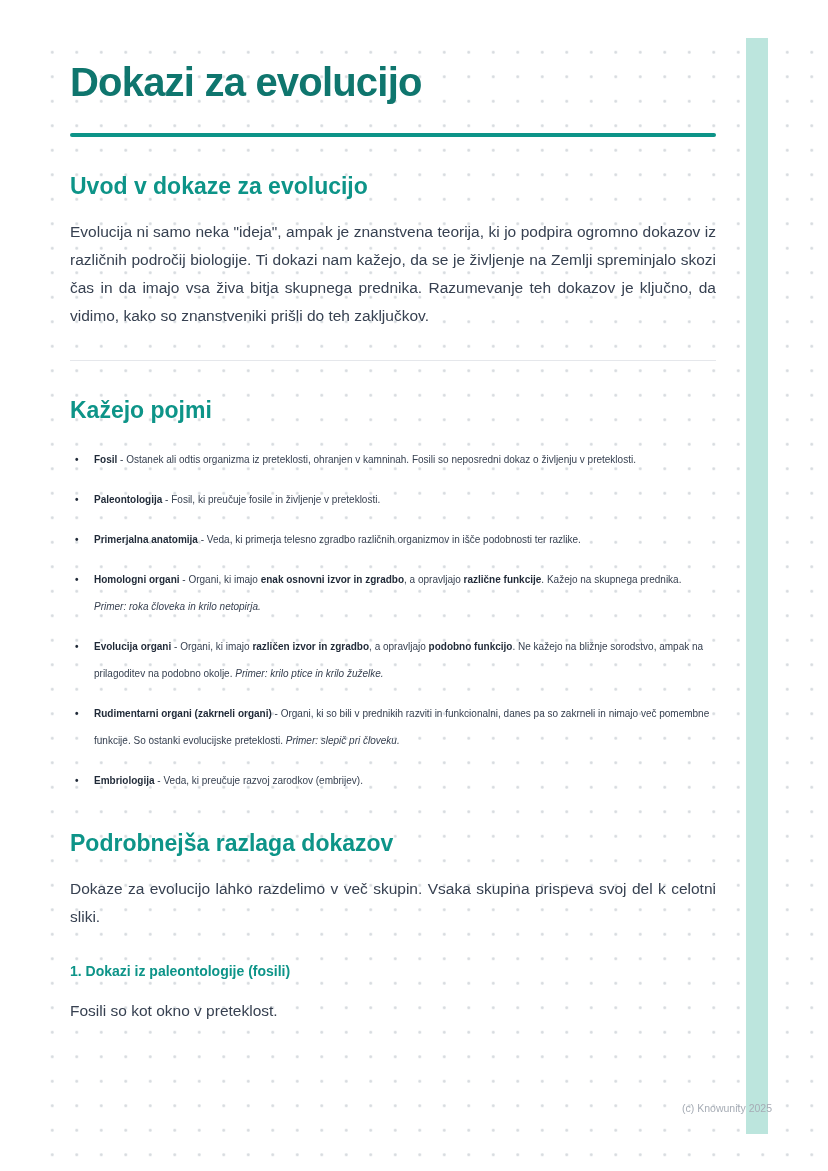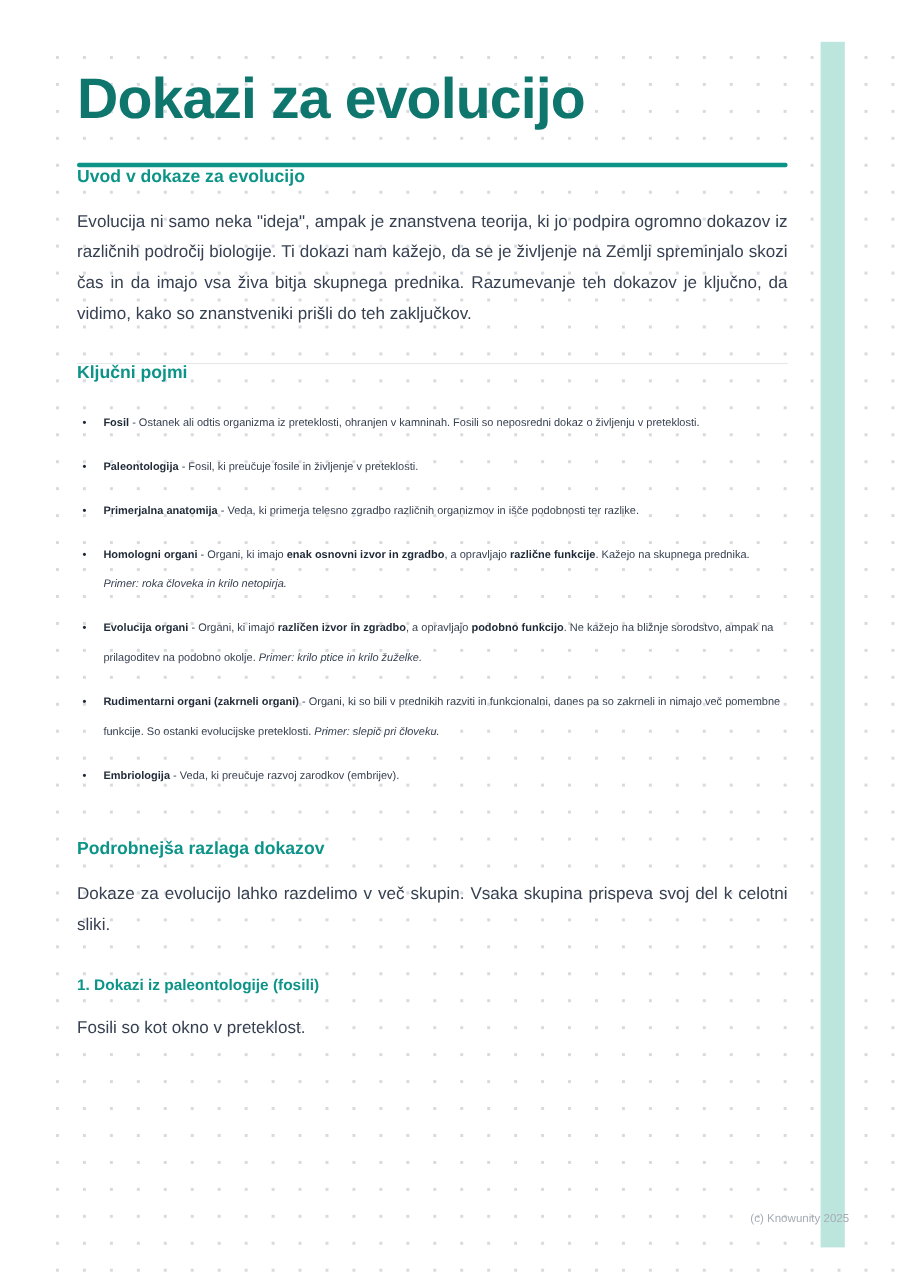--- a/index.html
+++ b/index.html
@@ -24,35 +24,36 @@
     right: 60px;
     width: 22px;
     height: 1096px;
     background: #bce5dd;
   }
   .content {
     position: relative;
     padding: 60px 112px 0 70px;
   }
   h1.page-title {
-    font-size: 52px;
+    font-size: 40px;
     font-weight: bold;
     color: #0f766e;
     letter-spacing: -0.8px;
   }
   .title-rule {
     height: 4px;
     background: #0d9488;
     margin-top: 28px;
     border-radius: 2px;
   }
   h2.section-heading {
-    font-size: 16px;
+    font-size: 23px;
     font-weight: bold;
     color: #0d9488;
+    margin-top: 36px;
   }
   p.para {
     font-size: 15.5px;
     line-height: 28px;
     margin-top: 18px;
     text-align: justify;
     color: #374151;
   }
   p.para-left {
     font-size: 15.5px;
@@ -114,21 +115,21 @@
   <div class="title-rule"></div>
 
   <section>
     <h2 class="section-heading">Uvod v dokaze za evolucijo</h2>
     <p class="para">Evolucija ni samo neka "ideja", ampak je znanstvena teorija, ki jo podpira ogromno dokazov iz različnih področij biologije. Ti dokazi nam kažejo, da se je življenje na Zemlji spreminjalo skozi čas in da imajo vsa živa bitja skupnega prednika. Razumevanje teh dokazov je ključno, da vidimo, kako so znanstveniki prišli do teh zaključkov.</p>
   </section>
 
   <hr class="divider">
 
   <section>
-    <h2 class="section-heading">Ključni pojmi</h2>
+    <h2 class="section-heading">Kažejo pojmi</h2>
     <ul class="term-list">
         <li><span class="bold">Fosil</span><span> - Ostanek ali odtis organizma iz preteklosti, ohranjen v kamninah. Fosili so neposredni dokaz o življenju v preteklosti.</span></li>
         <li><span class="bold">Paleontologija</span><span> - Fosil, ki preučuje fosile in življenje v preteklosti.</span></li>
         <li><span class="bold">Primerjalna anatomija</span><span> - Veda, ki primerja telesno zgradbo različnih organizmov in išče podobnosti ter razlike.</span></li>
         <li><span class="bold">Homologni organi</span><span> - Organi, ki imajo </span><span class="bold">enak osnovni izvor in zgradbo</span><span>, a opravljajo </span><span class="bold">različne funkcije</span><span>. Kažejo na skupnega prednika. </span><span class="italic">Primer: roka človeka in krilo netopirja.</span></li>
         <li><span class="bold">Evolucija organi</span><span> - Organi, ki imajo </span><span class="bold">različen izvor in zgradbo</span><span>, a opravljajo </span><span class="bold">podobno funkcijo</span><span>. Ne kažejo na bližnje sorodstvo, ampak na prilagoditev na podobno okolje. </span><span class="italic">Primer: krilo ptice in krilo žuželke.</span></li>
         <li><span class="bold">Rudimentarni organi (zakrneli organi)</span><span> - Organi, ki so bili v prednikih razviti in funkcionalni, danes pa so zakrneli in nimajo več pomembne funkcije. So ostanki evolucijske preteklosti. </span><span class="italic">Primer: slepič pri človeku.</span></li>
         <li><span class="bold">Embriologija</span><span> - Veda, ki preučuje razvoj zarodkov (embrijev).</span></li>
       </ul>
   </section>

